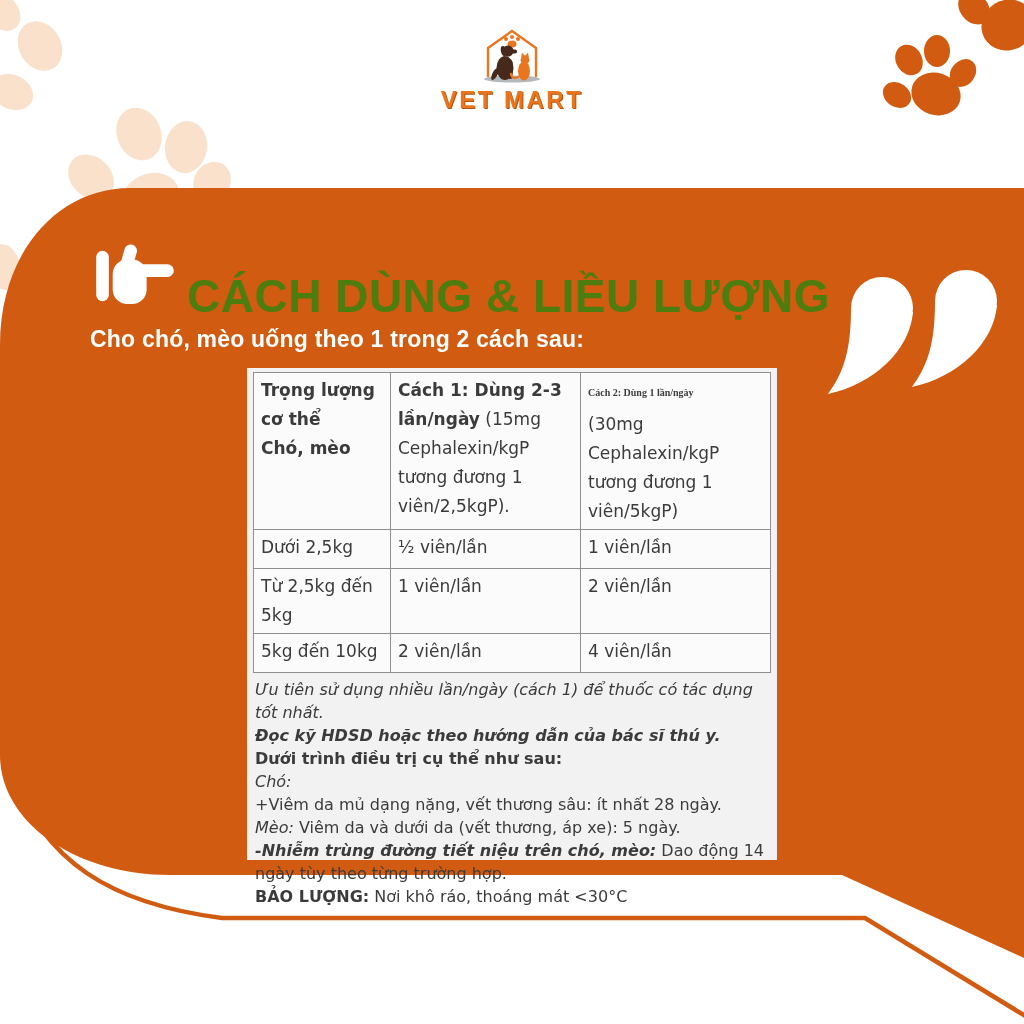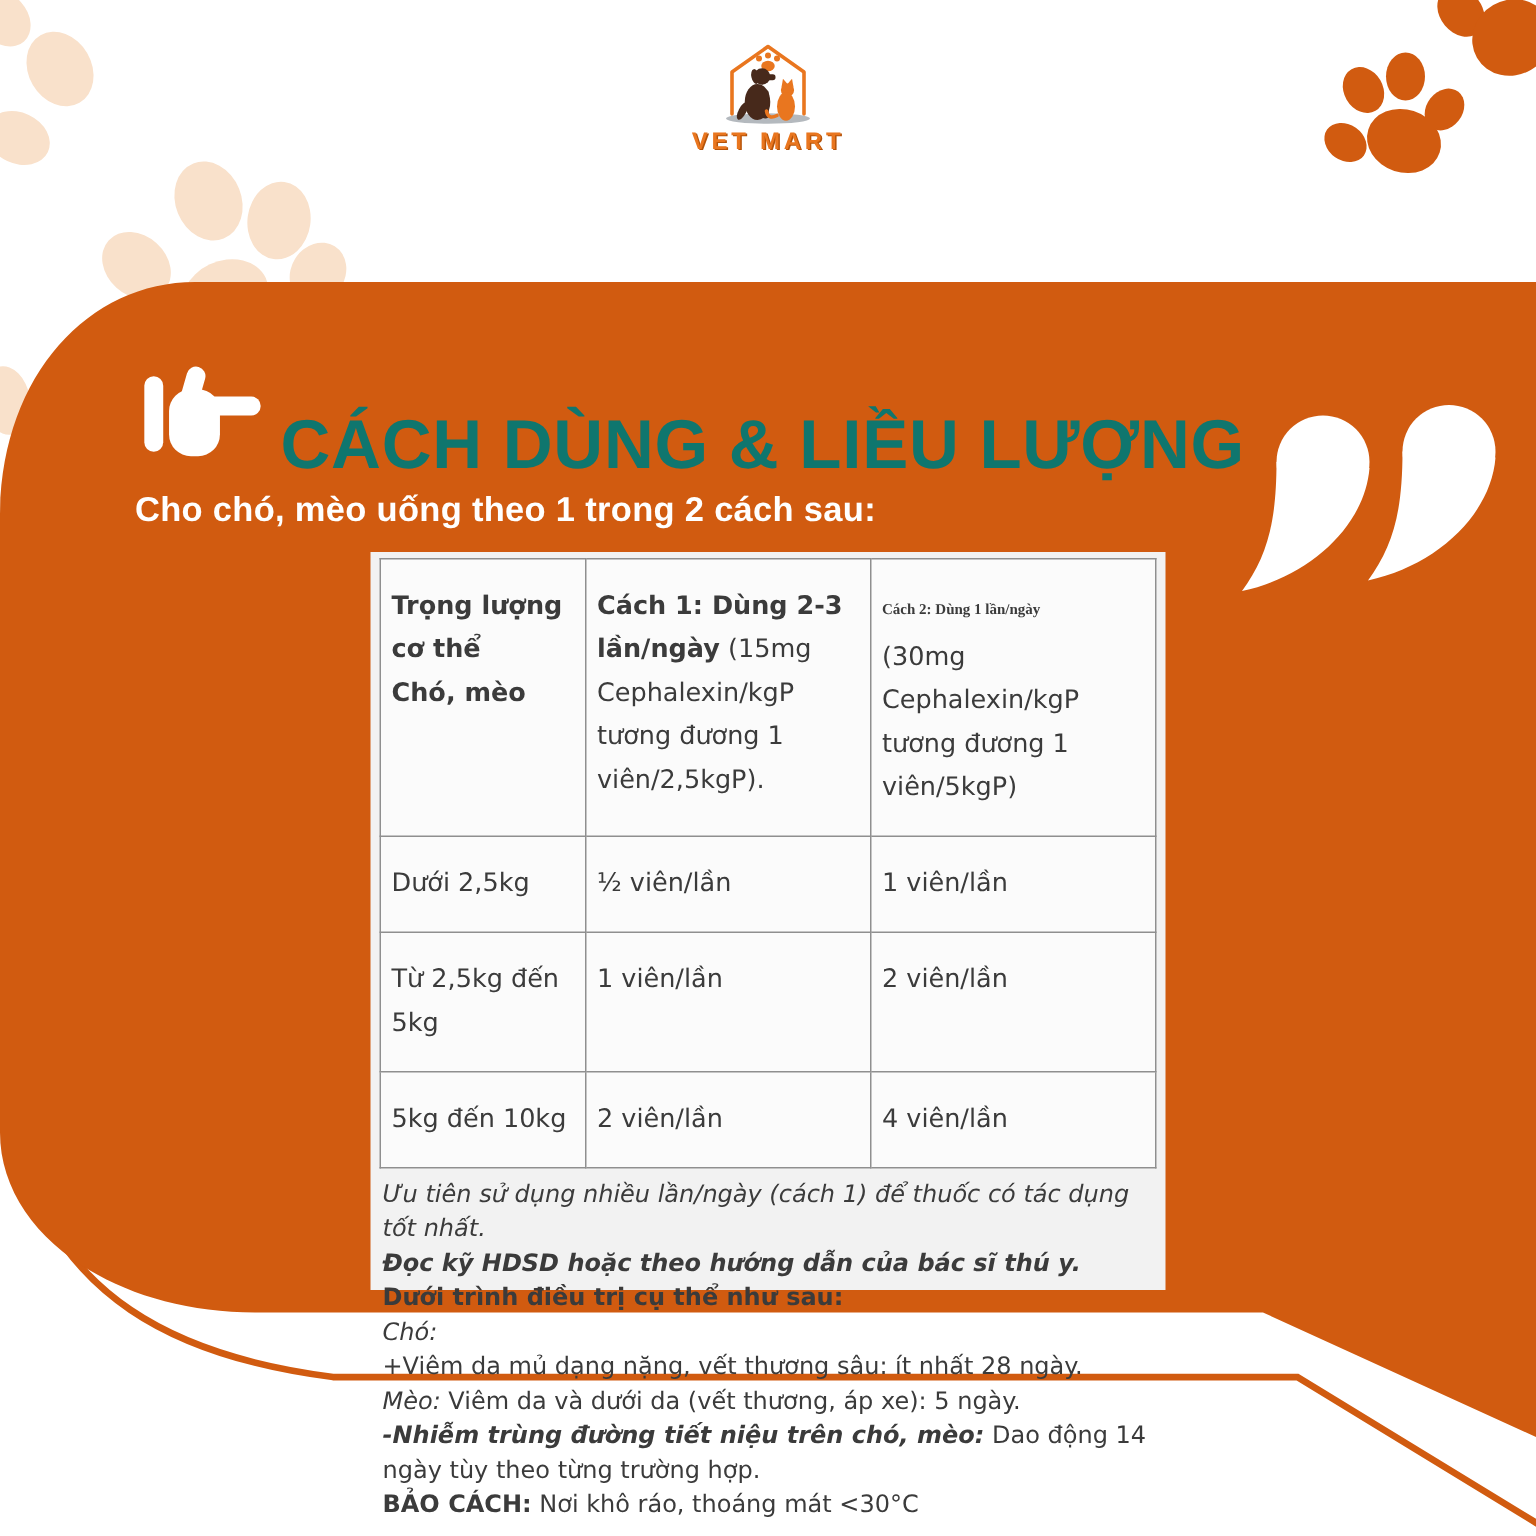--- a/index.html
+++ b/index.html
@@ -3,39 +3,39 @@
 <meta charset="utf-8">
 <style>
   html,body{margin:0;padding:0;background:#fff;}
   .canvas{position:relative;width:1024px;height:1024px;background:#ffffff;overflow:hidden;
           font-family:"DejaVu Sans",sans-serif;}
   svg.bg{position:absolute;left:0;top:0;width:1024px;height:1024px;}
 
   
   .logo{position:absolute;left:0;top:26px;width:100%;text-align:center;}
   .logo-mark{width:130px;height:60px;display:block;margin:0 auto;}
-  .brand{font-family:"Liberation Sans","DejaVu Sans",sans-serif;font-weight:700;font-size:16px;
+  .brand{font-family:"Liberation Sans","DejaVu Sans",sans-serif;font-weight:700;font-size:24px;
          color:#E9761F;letter-spacing:2.5px;margin-top:0px;
          text-shadow:1px 1px 0 #b55309;}
 
   
   .hand{position:absolute;left:95px;top:244px;width:80px;height:64px;}
-  .title{position:absolute;left:187px;top:238px;color:#0f766e;
+  .title{position:absolute;left:187px;top:238px;color:#4d7c0f;
          font-family:"Liberation Sans","DejaVu Sans",sans-serif;font-weight:700;font-size:46px;
          letter-spacing:0.5px;white-space:nowrap;}
   .subtitle{position:absolute;left:90px;top:326px;color:#ffffff;
          font-family:"Liberation Sans","DejaVu Sans",sans-serif;font-weight:700;font-size:23px;
          letter-spacing:0.2px;white-space:nowrap;}
 
   
   .panel{position:absolute;left:247px;top:368px;width:530px;height:492px;background:#F2F2F2;
          box-sizing:border-box;padding:4px 6px;color:#3B3B3B;}
   table.dose{border-collapse:collapse;table-layout:fixed;width:517px;background:#FBFBFB;
          font-size:17px;color:#3B3B3B;}
-  table.dose td{border:1px solid #8F8F8F;padding:17px 7px;vertical-align:top;line-height:29px;
+  table.dose td{border:1px solid #8F8F8F;padding:3px 7px;vertical-align:top;line-height:29px;
          overflow:hidden;}
   tr.hdr{height:104px;}
   tr.brow{height:39px;}
   .c1h{font-weight:700;vertical-align:middle;line-height:27px;}
   .b17{font-weight:700;}
   .b14{font-weight:700;font-size:10px;line-height:34px;font-family:Liberation Serif, serif;}
   .vmid{vertical-align:middle;}
 
   .notes{margin-top:5px;padding-left:2px;font-size:16px;line-height:23px;}
   .note-line{white-space:normal;}
@@ -179,17 +179,17 @@
     </table>
 
     <div class="notes">
       <div class="note-line"><span class="it">Ưu tiên sử dụng nhiều lần/ngày (cách 1) để thuốc có tác dụng tốt nhất.</span><span></span></div>
       <div class="note-line"><span class="bit">Đọc kỹ HDSD hoặc theo hướng dẫn của bác sĩ thú y.</span><span></span></div>
       <div class="note-line"><span class="bd">Dưới trình điều trị cụ thể như sau:</span><span></span></div>
       <div class="note-line"><span class="it">Chó:</span><span></span></div>
       <div class="note-line"><span class="it"></span><span>+Viêm da mủ dạng nặng, vết thương sâu: ít nhất 28 ngày.</span></div>
       <div class="note-line"><span class="it">Mèo:</span><span> Viêm da và dưới da (vết thương, áp xe): 5 ngày.</span></div>
       <div class="note-line"><span class="bit">-Nhiễm trùng đường tiết niệu trên chó, mèo:</span><span> Dao động 14 ngày tùy theo từng trường hợp.</span></div>
-      <div class="note-line"><span class="bd">BẢO CÁCH:</span><span> Nơi khô ráo, thoáng mát &lt;30°C</span></div>
+      <div class="note-line"><span class="bd">BẢO LƯỢNG:</span><span> Nơi khô ráo, thoáng mát &lt;30°C</span></div>
     </div>
   </section>
 
 </div>
 
 </body></html>

